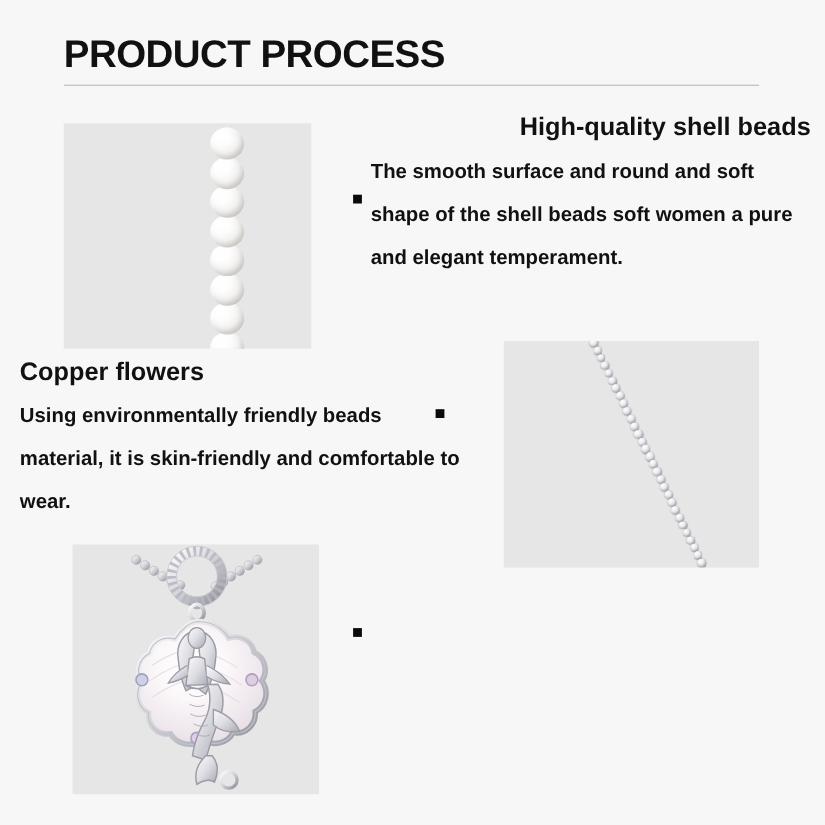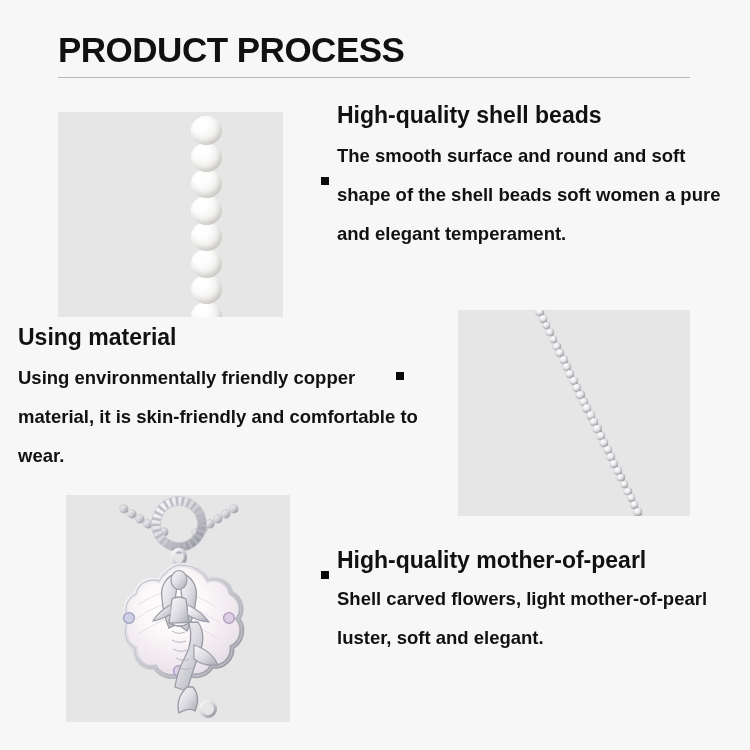--- a/index.html
+++ b/index.html
@@ -72,21 +72,21 @@
   }
   .body{
     font-size:18.5px;font-weight:bold;color:#111;
     line-height:39px;
   }
   .bullet{
     position:absolute;width:8px;height:8px;background:#0a0a0a;
   }
 
   #block-shell{left:337px;top:100px;width:400px;}
-  #block-shell .heading{margin:0 0 6px 0;}
+  #block-shell .heading{margin:0 0 6px 0;text-align:right;}
   #bullet-shell{left:321px;top:177px;}
 
   #block-copper{left:18px;top:322px;width:400px;}
   #block-copper .heading{margin:0 0 6px 0;}
   #bullet-copper{left:396px;top:372px;}
 
   #block-pearl{left:337px;top:545px;width:400px;}
   #block-pearl .heading{margin:0 0 4px 0;}
   #bullet-pearl{left:321px;top:571px;}
 </style>
@@ -114,22 +114,22 @@
   </div>
 
   <div class="bullet" id="bullet-shell"></div>
   <div class="block" id="block-shell">
     <div class="heading">High-quality shell beads</div>
     <div class="body">The smooth surface and round and soft shape of the shell beads soft women a pure and elegant temperament.</div>
   </div>
 
   <div class="bullet" id="bullet-copper"></div>
   <div class="block" id="block-copper">
-    <div class="heading">Using material</div>
-    <div class="body">Using environmentally friendly copper material, it is skin-friendly and comfortable to wear.</div>
+    <div class="heading">Copper flowers</div>
+    <div class="body">Using environmentally friendly beads material, it is skin-friendly and comfortable to wear.</div>
   </div>
 
   <div class="panel" id="panel-chain">
     <div id="chain-line">
         <div class="bead" style="width: 7.2px; height: 7.2px; left: 78.4px; top: -1.6px;"></div>
         <div class="bead" style="width: 7.31893px; height: 7.31893px; left: 81.7198px; top: 5.23709px;"></div>
         <div class="bead" style="width: 7.43647px; height: 7.43647px; left: 85.0404px; top: 12.0749px;"></div>
         <div class="bead" style="width: 7.55123px; height: 7.55123px; left: 88.3623px; top: 18.914px;"></div>
         <div class="bead" style="width: 7.66188px; height: 7.66188px; left: 91.6863px; top: 25.7553px;"></div>
         <div class="bead" style="width: 7.76711px; height: 7.76711px; left: 95.013px; top: 32.5992px;"></div>
@@ -281,18 +281,14 @@
         <path d="M128 150 q18 6 24 20 q -14 2 -24 -6 z" fill="url(#bodyGrad)" stroke="#9b9ba6" stroke-width="1.2" opacity=".95"></path>
       </g>
 
       <g>
         <circle cx="142" cy="214" r="7.5" fill="none" stroke="url(#silverGrad)" stroke-width="3"></circle>
       </g>
     </svg>
   </div>
 
   <div class="bullet" id="bullet-pearl"></div>
-  <div class="block" id="block-pearl">
-    <div class="heading">High-quality mother-of-pearl</div>
-    <div class="body">Shell carved flowers, light mother-of-pearl luster, soft and elegant.</div>
-  </div>
 
 </div>
 
 </body></html>

